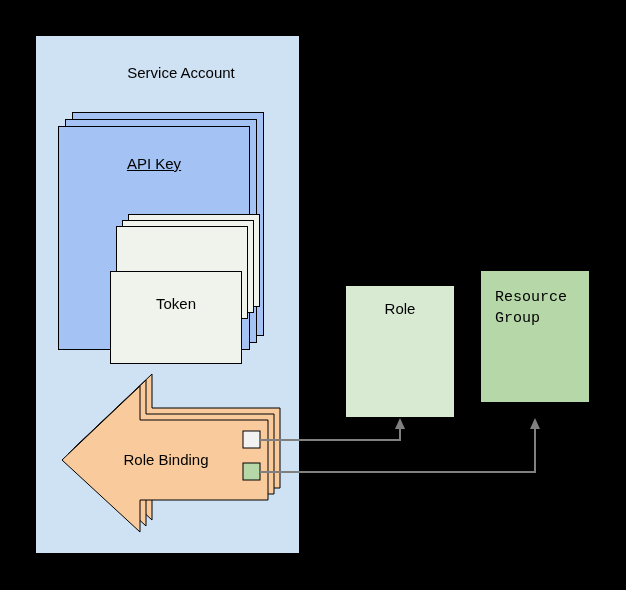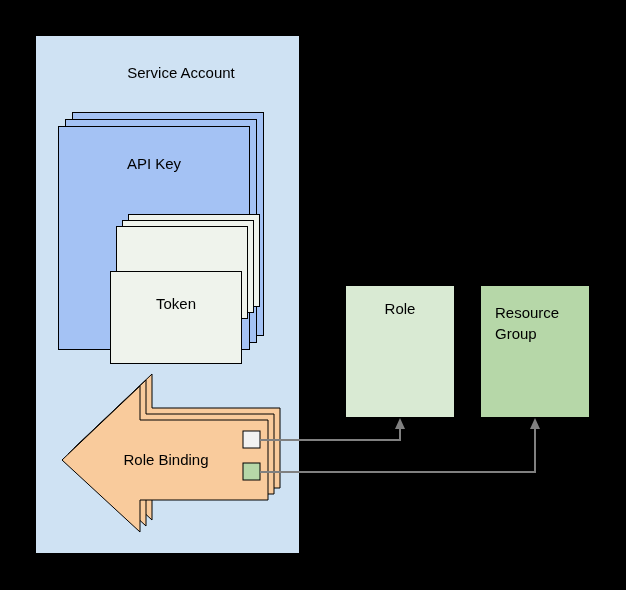--- a/index.html
+++ b/index.html
@@ -21,38 +21,38 @@
     color: #000;
     line-height: 21px;
   }
   .center { text-align: center; }
 
   
   .service-account { left: 35px; top: 35px; width: 265px; height: 519px; }
   .service-account .label { padding-top: 26px; padding-left: 27px; }
 
   
-  .api-card { width: 192px; height: 224px; }
+  .api-card { width: 192px; height: 224px; text-decoration: underline; }
   .api-card.l0 { left: 72px; top: 112px; }
   .api-card.l1 { left: 65px; top: 119px; }
   .api-card.l2 { left: 58px; top: 126px; }
   .api-card .label { padding-top: 26px; }
 
   
   .token-card { width: 132px; height: 93px; }
   .token-card.l0 { left: 128px; top: 214px; }
   .token-card.l1 { left: 122px; top: 220px; }
   .token-card.l2 { left: 116px; top: 226px; }
   .token-card.l3 { left: 110px; top: 232px; margin-top: 39px; }
   .token-card .label { padding-top: 21px; }
 
   
   .role-box { left: 345px; top: 285px; width: 110px; height: 133px; }
   .role-box .label { padding-top: 12px; }
-  .resource-box { left: 480px; top: 285px; width: 110px; height: 133px; }
+  .resource-box { left: 480px; top: 270px; width: 110px; height: 133px; font-family: Liberation Mono, monospace; }
   .resource-box .label { padding: 16px 14px 0 14px; text-align: left; }
 
   
   .rb-svg { position: absolute; left: 50px; top: 368px; }
   .rb-svg polygon, .rb-svg rect { stroke: #000; stroke-width: 1; }
   .rb-svg text { font-family: "Liberation Sans", sans-serif; font-size: 15px; fill: #000; }
   .connector-svg { position: absolute; left: 0; top: 0; pointer-events: none; }
   .connector-svg path { fill: none; stroke-width: 2; }
 </style>
 </head>

